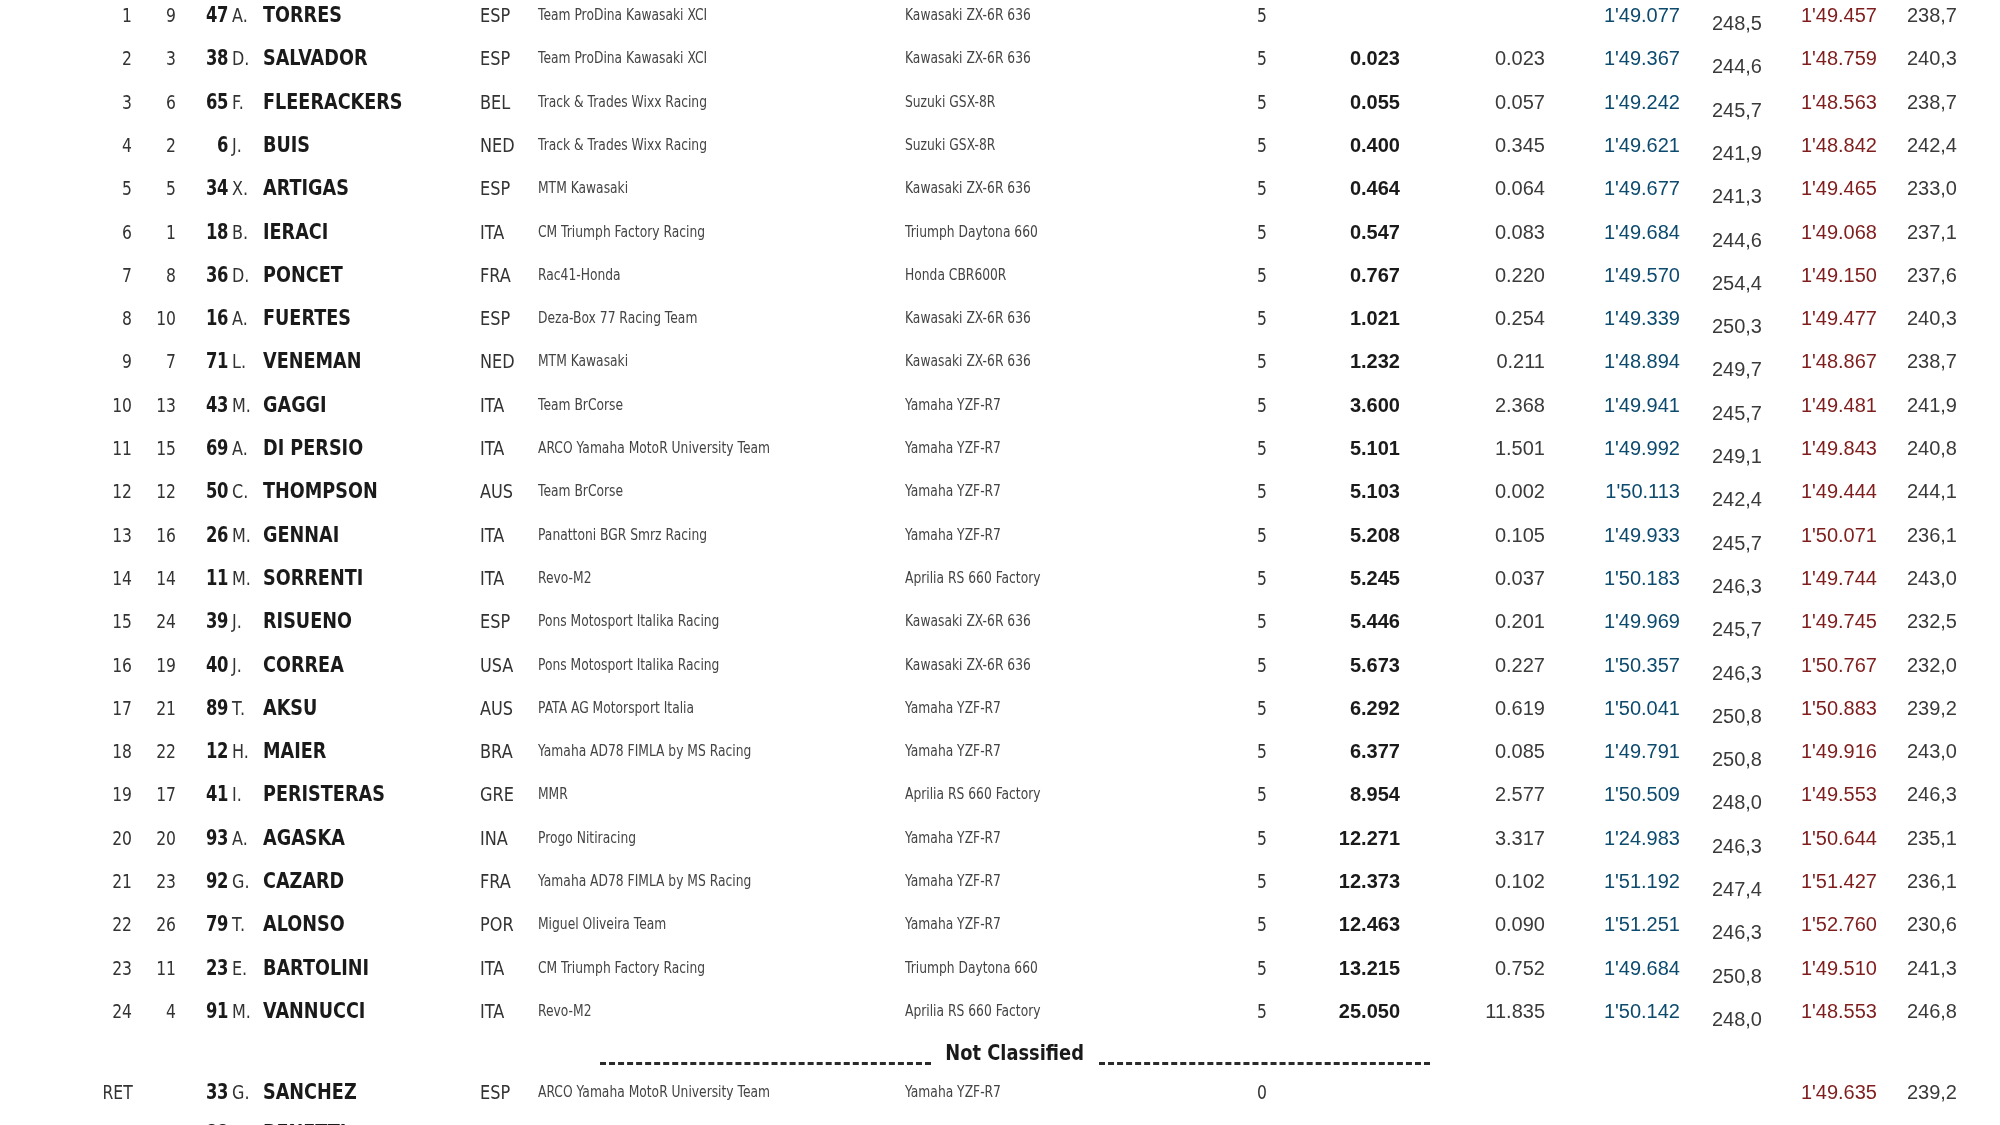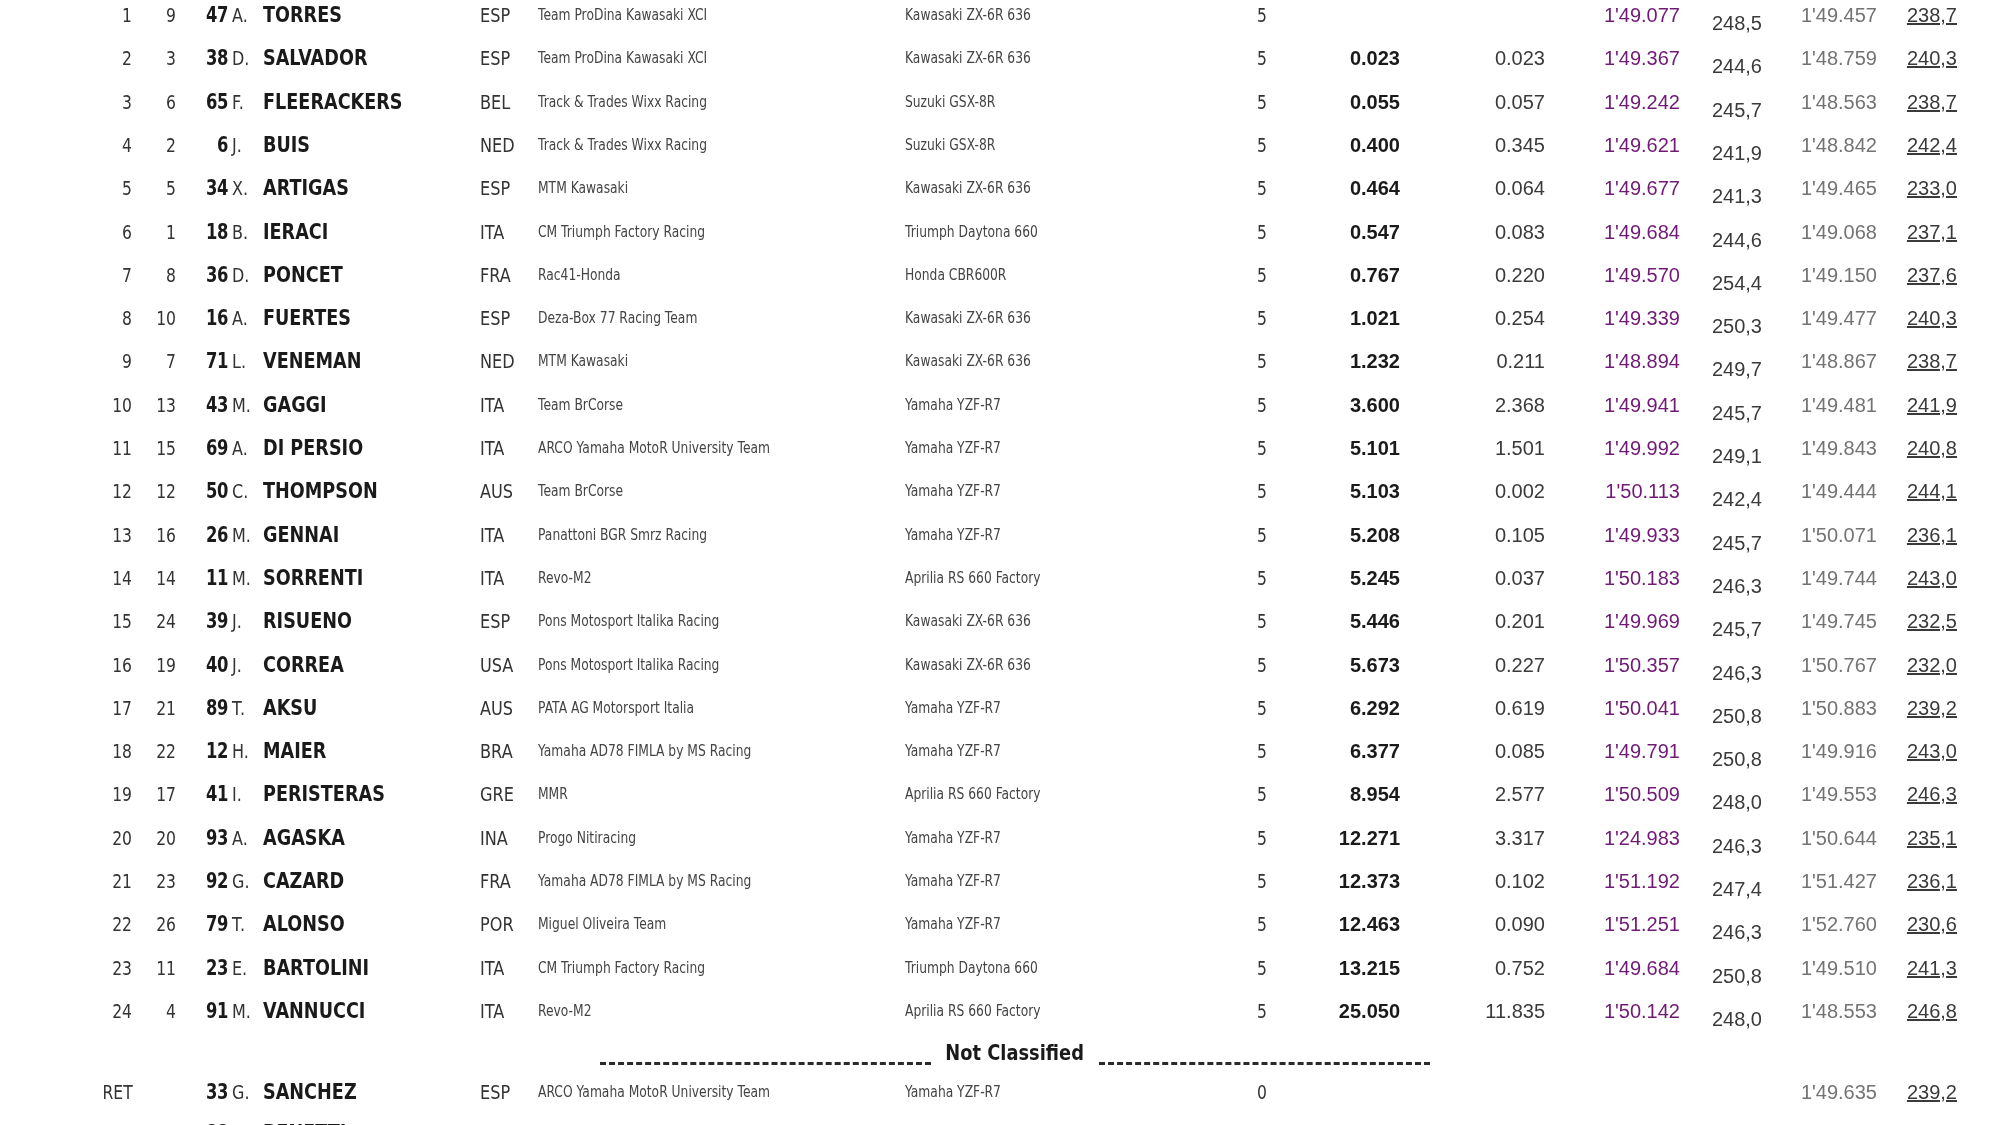--- a/index.html
+++ b/index.html
@@ -16,24 +16,24 @@
   .num   { left: 182px; width: 46px; text-align: right; font-size: 21px; font-weight: bold; color:#1a1a1a; transform: scaleX(0.78); transform-origin: right center; letter-spacing: -0.5px;}
   .init  { left: 232px; font-size: 20px; color:#333; transform: scaleX(0.8); }
   .surname { left: 263px; font-size: 21px; font-weight: bold; color:#1a1a1a; transform: scaleX(0.84); }
   .nat   { left: 480px; font-size: 19px; color:#333; transform: scaleX(0.85); }
   .team  { left: 538px; font-size: 15px; color:#444; transform: scaleX(0.82); }
   .bike  { left: 905px; font-size: 15px; color:#444; transform: scaleX(0.82); }
   .laps  { left: 1250px; width: 24px; text-align: center; font-size: 19px; color:#333; transform: scaleX(0.82); transform-origin: center center; }
   .num-col { font-family: "Liberation Sans", sans-serif; font-size: 20px; }
   .gap1  { left: 1300px; width: 100px; text-align: right; font-weight: bold; color:#1a1a1a; }
   .gap2  { left: 1445px; width: 100px; text-align: right; color:#3a3a3a; }
-  .lap1  { left: 1570px; width: 110px; text-align: right; color:#701a75; }
+  .lap1  { left: 1570px; width: 110px; text-align: right; color:#0c4a6e; }
   .spd1  { left: 1700px; width: 62px;  text-align: right; color:#3a3a3a;margin-top:8px; }
-  .lap2  { left: 1765px; width: 112px; text-align: right; color:#737373; }
-  .spd2  { left: 1895px; width: 62px;  text-align: right; color:#3a3a3a;text-decoration:underline; }
+  .lap2  { left: 1765px; width: 112px; text-align: right; color:#7f1d1d; }
+  .spd2  { left: 1895px; width: 62px;  text-align: right; color:#3a3a3a; }
   .divider {
     position: absolute; left: 600px; top: 1035px; width: 830px; height: 30px;
     display: flex; align-items: flex-end;
   }
   .divider .dash { flex: 1; height: 0; border-top: 3px dashed #2a2a2a; }
   .divider .label {
     font-family: "DejaVu Sans", sans-serif; font-weight: bold; font-size: 21px; color:#1a1a1a;
     padding: 0 2px; transform: scaleX(0.85);
   }
 </style>

